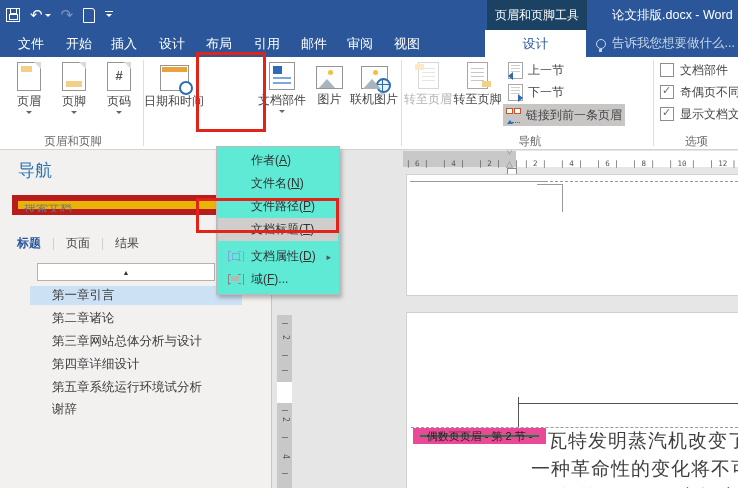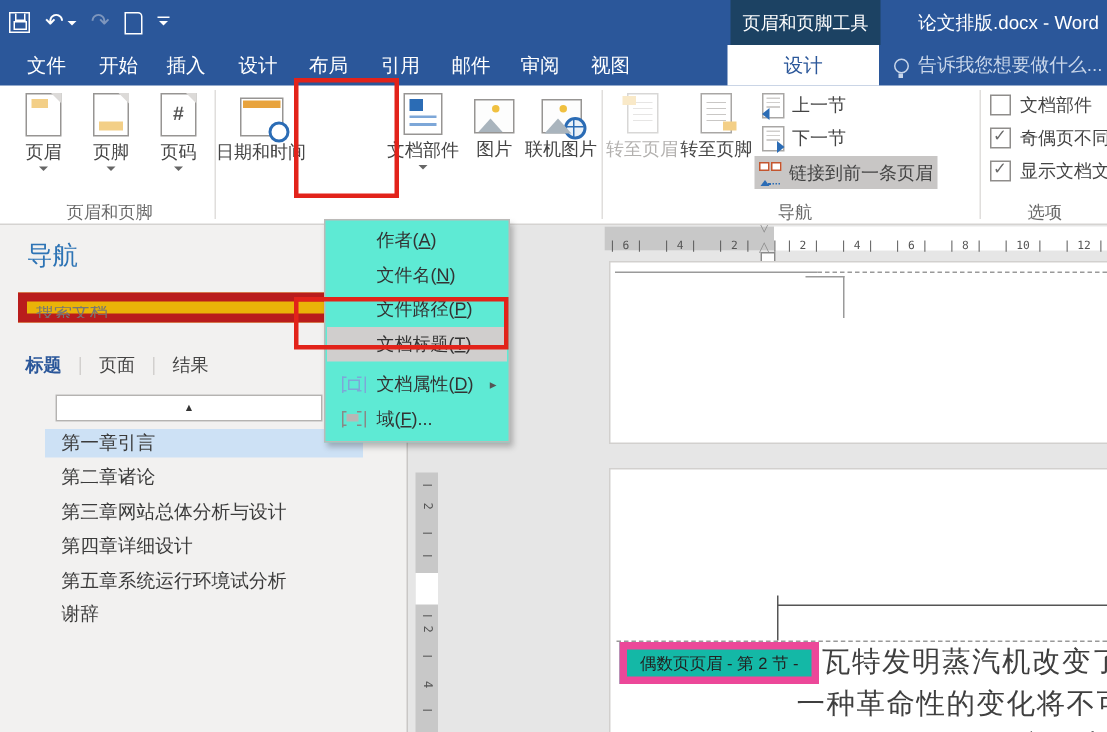--- a/index.html
+++ b/index.html
@@ -123,21 +123,21 @@
   .navsearch input{width:100%;height:100%;border:none;outline:none;background:transparent;
              font-family:inherit;font-size:12px;color:#444;padding:0 6px;box-sizing:border-box;}
   .navsearch input::placeholder{color:#767676;opacity:1;}
   .navtabs{position:absolute;left:17px;top:86px;display:flex;align-items:center;font-size:12px;color:#444;}
   .navtab{white-space:nowrap;}
   .navtab.active{color:#2b579a;font-weight:bold;}
   .ntsep{width:1px;height:12px;background:#d2d0ce;margin:0 12px;}
   .collapsebox{position:absolute;left:37px;top:114px;width:178px;height:18px;background:#fff;
                border:1px solid #b5b3b1;display:flex;align-items:center;justify-content:center;box-sizing:border-box;}
   .collapsebox span{font-size:7px;color:#333;line-height:7px;}
-  .nitem{position:absolute;left:30px;width:212px;height:19px;line-height:19px;padding-left:11px;
+  .nitem{position:absolute;left:30px;width:212px;height:19px;line-height:19px;padding-left:22px;
          font-size:12.5px;color:#3b3b3b;white-space:nowrap;overflow:hidden;box-sizing:border-box;font-family:Liberation Serif, serif;}
   .nitem.sel{background:#cde1f5;}
 
   
   .docarea{position:absolute;left:272px;top:149px;width:466px;height:339px;background:#e6e6e6;overflow:hidden;z-index:1;}
   .hruler{position:absolute;left:131px;top:2px;width:335px;height:16px;background:#fff;}
   .hruler .gray{position:absolute;left:0;top:0;width:113px;height:16px;background:#c8c8c8;}
   .rtick{position:absolute;top:8px;font-family:"DejaVu Sans Mono","Liberation Mono",monospace;
          font-size:7.5px;color:#555;white-space:pre;line-height:10px;}
   .indmark{position:absolute;font-size:9px;color:#8a8a8a;line-height:8px;}
@@ -147,22 +147,22 @@
   .vnum{position:absolute;left:3px;width:10px;text-align:center;font-family:"DejaVu Sans Mono","Liberation Mono",monospace;
         font-size:8px;color:#555;transform:rotate(90deg);}
   .vtick{position:absolute;left:5px;width:6px;height:1px;background:#777;}
   .page{position:absolute;background:#fff;box-shadow:0 0 0 1px #d2d0ce;}
   .p1solid{position:absolute;left:3px;top:6px;width:135px;border-top:1px solid #9a9a9a;}
   .p1dash{position:absolute;left:138px;right:0;top:6px;border-top:1px dashed #9a9a9a;}
   .cornerH{position:absolute;background:#9a9a9a;height:1px;}
   .cornerV{position:absolute;background:#9a9a9a;width:1px;}
   .hdrline{position:absolute;background:#555;}
   .hdrdash{position:absolute;left:4px;right:0;top:114px;border-top:1px dashed #999;}
-  .hdrtag{position:absolute;left:6px;top:115px;width:133px;height:28px;background:#14b8a6;
-          border:5px solid #ec4899;box-sizing:border-box;display:flex;align-items:center;justify-content:center;
+  .hdrtag{position:absolute;left:6px;top:115px;width:133px;height:16px;background:#15803d;
+          border:7px solid #ec4899;box-sizing:border-box;display:flex;align-items:center;justify-content:center;
           font-size:11px;color:#222;white-space:nowrap;}
   .bodyline{position:absolute;font-family:"DejaVu Serif","Liberation Serif",serif;font-size:19px;
             color:#3f3f3f;white-space:nowrap;letter-spacing:1px;}
 
   
   .redbox{position:absolute;border:3px solid #e2231a;z-index:20;pointer-events:none;}
 </style>
 </head>
 <body>
 

